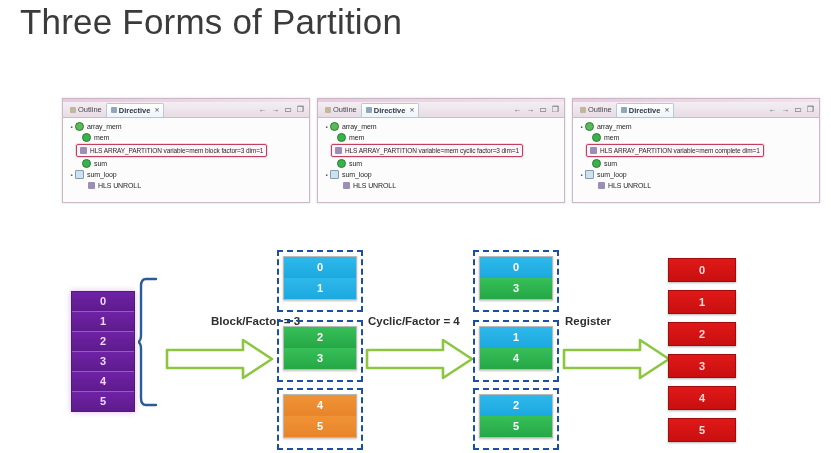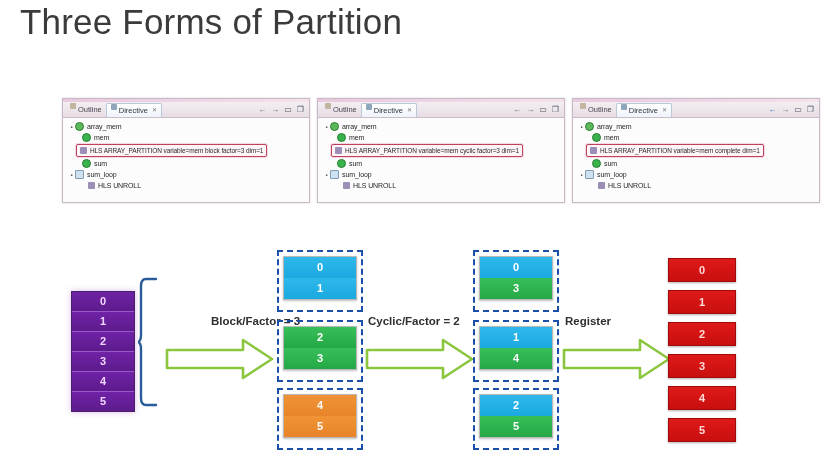--- a/index.html
+++ b/index.html
@@ -41,30 +41,30 @@
     background:linear-gradient(to right,#e8c9dd,#f3e2ec);
   }
   .tabbar{
     position:relative;height:15px;
     background:linear-gradient(to bottom,#f4eef2,#e6dde4);
     border-bottom:1px solid #cdbcc8;
     display:flex;align-items:center;
     padding-left:3px;
   }
   .tab{
-    display:flex;gap:2px;
+    display:flex;align-items:center;gap:2px;
     font-size:7.5px;color:#4a4450;
     padding:0 4px;height:13px;line-height:13px;
     white-space:nowrap;
   }
   .tab.active{
     background:linear-gradient(to bottom,#ffffff,#eef4fa);
     border:1px solid #b9c9d8;border-bottom:none;
     border-radius:2px 2px 0 0;
-    color:#2d3640;font-weight:normal;
+    color:#2d3640;font-weight:bold;
   }
   .tab-ico{
     display:inline-block;width:6px;height:6px;
     background:#8fa6bb;border-radius:1px;
   }
   .tab-ico.doc{background:#c3b6a0;}
   .tab-x{font-size:6px;color:#777;margin-left:2px;}
   .tabbar-spacer{flex:1;}
   .tb-btns{display:flex;align-items:center;gap:5px;padding-right:5px;}
   .tb-btn{font-size:8px;color:#4a5560;line-height:8px;}
@@ -368,21 +368,21 @@
         <div class="cell green">3</div>
       </div>
     </div>
     <div class="dash-box" style="left:277px;top:158px;width:86px;height:62px;">
       <div class="stack">
         <div class="cell orange">4</div>
         <div class="cell orange">5</div>
       </div>
     </div>
 
-    <div class="arrow-label" style="left:368px;top:85px;">Cyclic/Factor = 2</div>
+    <div class="arrow-label" style="left:368px;top:85px;">Cyclic/Factor = 4</div>
     <div class="arrow-svg" style="left:365px;top:108px;">
       <svg width="110" height="42" viewBox="0 0 110 42">
         <path d="M2 12 L78 12 L78 2 L107 21 L78 40 L78 30 L2 30 Z" fill="#ffffff" stroke="#8cc63f" stroke-width="2.6" stroke-linejoin="round"></path>
       </svg>
     </div>
 
     <div class="dash-box" style="left:473px;top:20px;width:86px;height:62px;">
       <div class="stack">
         <div class="cell blue">0</div>
         <div class="cell green">3</div>

